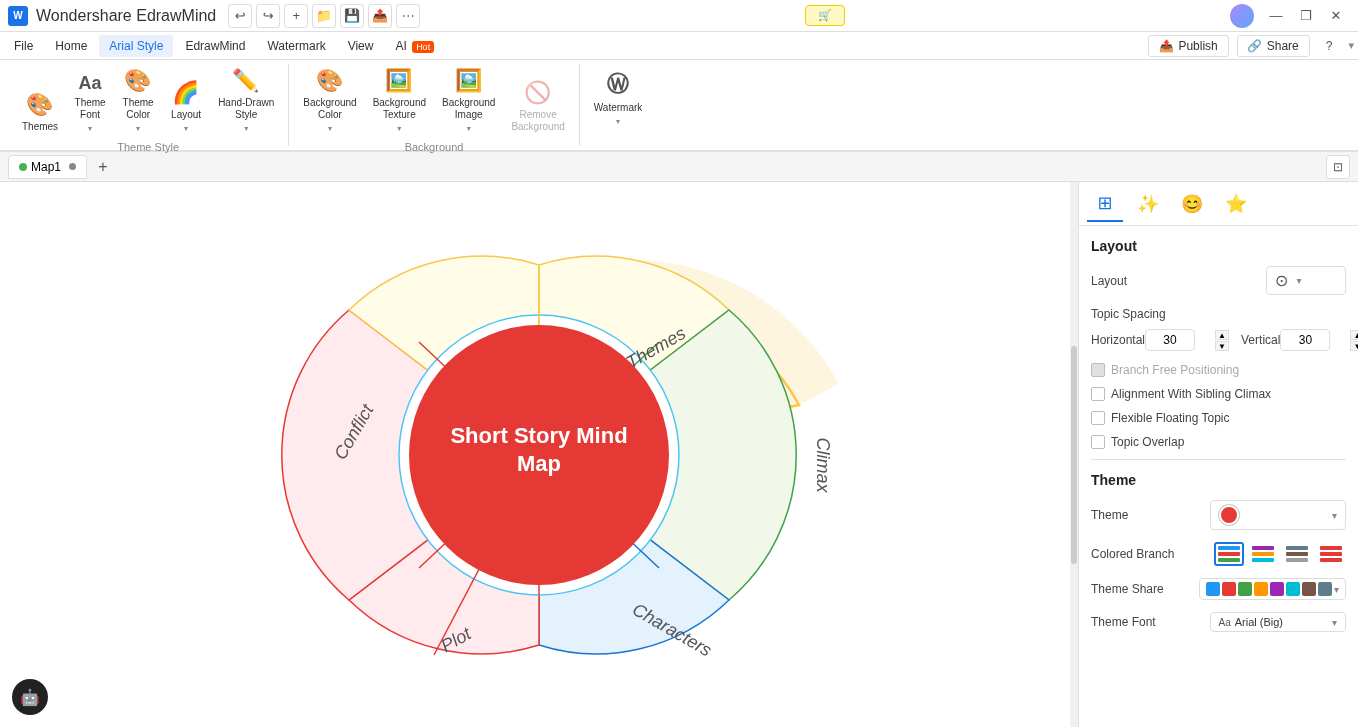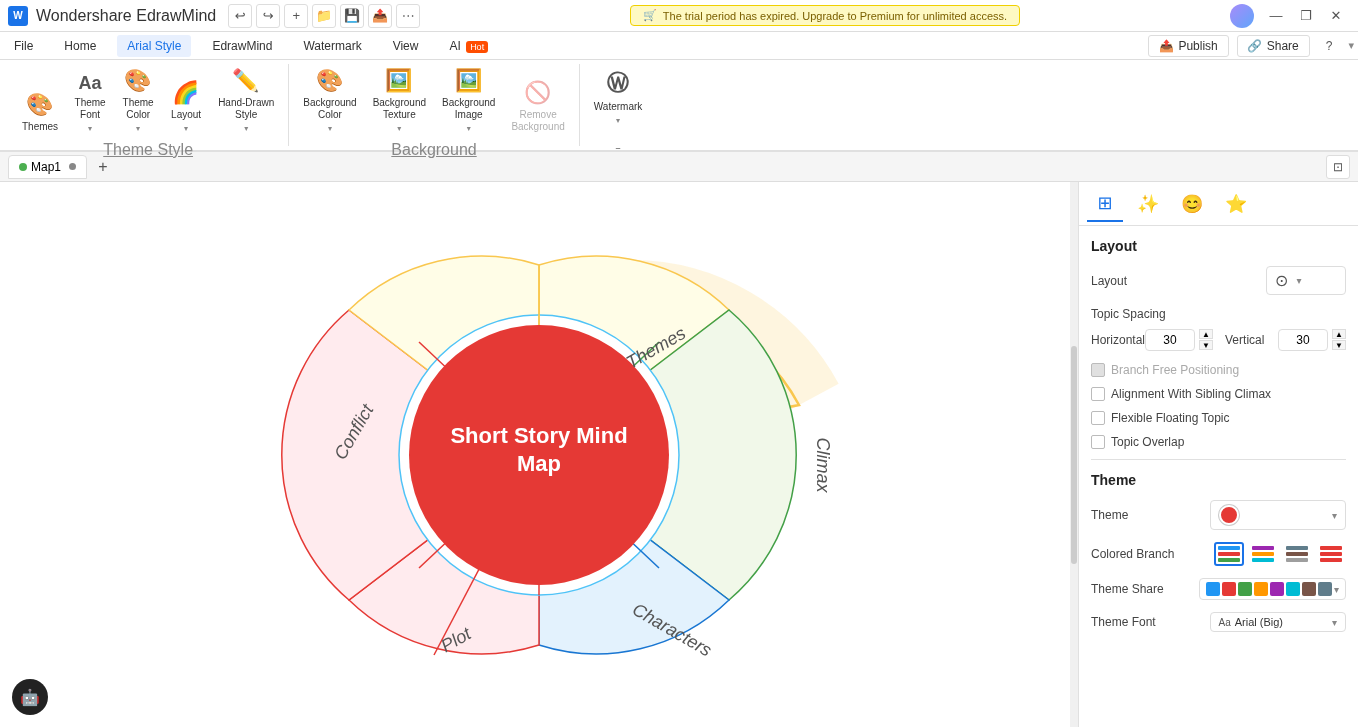--- a/index.html
+++ b/index.html
@@ -17,37 +17,37 @@
     .title-bar-center { flex: 1; display: flex; justify-content: center; }
     .trial-banner { background: #fef9c3; border: 1px solid #f0d000; border-radius: 4px; padding: 3px 12px; font-size: 11px; color: #7a5f00; display: flex; align-items: center; gap: 6px; }
     .title-bar-right { display: flex; align-items: center; gap: 8px; }
     .title-bar-avatar { width: 24px; height: 24px; border-radius: 50%; background: linear-gradient(135deg, #a78bfa, #60a5fa); }
     .win-btns { display: flex; gap: 2px; }
     .win-btn { width: 28px; height: 28px; border: none; background: transparent; cursor: pointer; display: flex; align-items: center; justify-content: center; font-size: 13px; color: #555; }
 
     
     .menu-bar {
       display: flex; align-items: center; background: #fff; height: 28px;
-      border-bottom: 1px solid #ddd; padding: 0 4px; gap: 11px;
+      border-bottom: 1px solid #ddd; padding: 0 4px; gap: 2px;
     }
     .menu-item { padding: 4px 10px; font-size: 12px; color: #333; cursor: pointer; border-radius: 3px; }
     .menu-item.active-tab { background: #e8f0fe; color: #1a73e8; font-weight: 500; }
     .ai-badge { background: #ff4d00; color: white; font-size: 9px; padding: 1px 4px; border-radius: 3px; margin-left: 2px; }
     .menu-right { margin-left: auto; display: flex; align-items: center; gap: 8px; }
     .publish-btn { display: flex; align-items: center; gap: 4px; padding: 3px 10px; border: 1px solid #ddd; border-radius: 3px; background: #fff; cursor: pointer; font-size: 12px; color: #333; }
     .share-btn { display: flex; align-items: center; gap: 4px; padding: 3px 10px; border: 1px solid #ddd; border-radius: 3px; background: #fff; cursor: pointer; font-size: 12px; color: #333; }
     .help-btn { padding: 3px 8px; border: none; background: transparent; cursor: pointer; font-size: 12px; color: #555; }
 
     
     .ribbon {
       display: flex; align-items: stretch; background: #fff; height: 92px;
       border-bottom: 2px solid #e0e0e0; padding: 4px 8px; gap: 0;
     }
     .ribbon-group { display: flex; flex-direction: column; align-items: center; border-right: 1px solid #e0e0e0; padding: 0 8px; min-width: 60px; }
-    .ribbon-group-label { font-size: 16px; color: #888; margin-top: auto; padding-top: 4px; text-decoration: underline; }
+    .ribbon-group-label { font-size: 11px; color: #888; margin-top: auto; padding-top: 4px; }
     .ribbon-items { display: flex; gap: 4px; align-items: flex-end; flex: 1; }
     .ribbon-btn { display: flex; flex-direction: column; align-items: center; padding: 4px 6px; cursor: pointer; border-radius: 4px; gap: 3px; min-width: 44px; }
     .ribbon-btn .icon { font-size: 22px; color: #555; }
     .ribbon-btn .label { font-size: 10px; color: #333; text-align: center; line-height: 1.2; }
     .ribbon-btn.disabled { opacity: 0.4; cursor: default; }
     .ribbon-btn-wide { min-width: 52px; }
     .dropdown-arrow { font-size: 8px; color: #888; }
 
     
     .tab-bar { display: flex; align-items: center; background: #f5f5f5; height: 30px; border-bottom: 1px solid #ddd; padding: 0 8px; gap: 4px; }
@@ -68,21 +68,21 @@
 
     
     .right-panel { width: 280px; background: #fff; border-left: 1px solid #e0e0e0; display: flex; flex-direction: column; overflow: hidden; }
     .panel-tabs { display: flex; align-items: center; border-bottom: 1px solid #e0e0e0; background: #fff; padding: 0 8px; height: 44px; gap: 8px; }
     .panel-tab { width: 36px; height: 36px; display: flex; align-items: center; justify-content: center; cursor: pointer; border-radius: 6px; font-size: 18px; color: #888; }
     .panel-tab.active { color: #1a73e8; border-bottom: 2px solid #1a73e8; border-radius: 0; }
     .panel-content { flex: 1; overflow-y: auto; padding: 12px; }
     .panel-section-title { font-size: 14px; font-weight: 600; color: #222; margin-bottom: 12px; }
     .panel-row { display: flex; align-items: center; margin-bottom: 12px; }
     .panel-label { font-size: 12px; color: #444; flex: 1; }
-    .panel-control { display: flex; align-items: flex-start; gap: 4px; }
+    .panel-control { display: flex; align-items: flex-end; gap: 20px; }
     .layout-select { display: flex; align-items: center; gap: 4px; border: 1px solid #ddd; border-radius: 4px; padding: 4px 8px; cursor: pointer; background: #fff; min-width: 80px; }
     .layout-icon { font-size: 16px; color: #555; }
     .select-arrow { font-size: 10px; color: #888; margin-left: 4px; }
     .spacing-input { width: 50px; border: 1px solid #ddd; border-radius: 4px; padding: 3px 6px; font-size: 12px; text-align: center; }
     .spinner { display: flex; flex-direction: column; gap: 1px; }
     .spinner-btn { width: 14px; height: 10px; border: 1px solid #ddd; background: #f5f5f5; cursor: pointer; display: flex; align-items: center; justify-content: center; font-size: 8px; }
     .checkbox-row { display: flex; align-items: center; gap: 6px; margin-bottom: 10px; }
     .checkbox { width: 14px; height: 14px; border: 1px solid #bbb; border-radius: 2px; background: #fff; cursor: pointer; }
     .checkbox-label { font-size: 12px; color: #444; }
     .checkbox-label.disabled { color: #aaa; }
@@ -116,21 +116,20 @@
     <button class="title-bar-btn">↪</button>
     <button class="title-bar-btn">+</button>
     <button class="title-bar-btn">📁</button>
     <button class="title-bar-btn">💾</button>
     <button class="title-bar-btn">📤</button>
     <button class="title-bar-btn">⋯</button>
   </div>
   <div class="title-bar-center">
     <div class="trial-banner">
       <span>🛒</span>
-      <span>The trial period has expired. Upgrade to Premium for unlimited access.</span>
     </div>
   </div>
   <div class="title-bar-right">
     <div class="title-bar-avatar"></div>
     <div class="win-btns">
       <button class="win-btn">—</button>
       <button class="win-btn">❐</button>
       <button class="win-btn close">✕</button>
     </div>
   </div>

